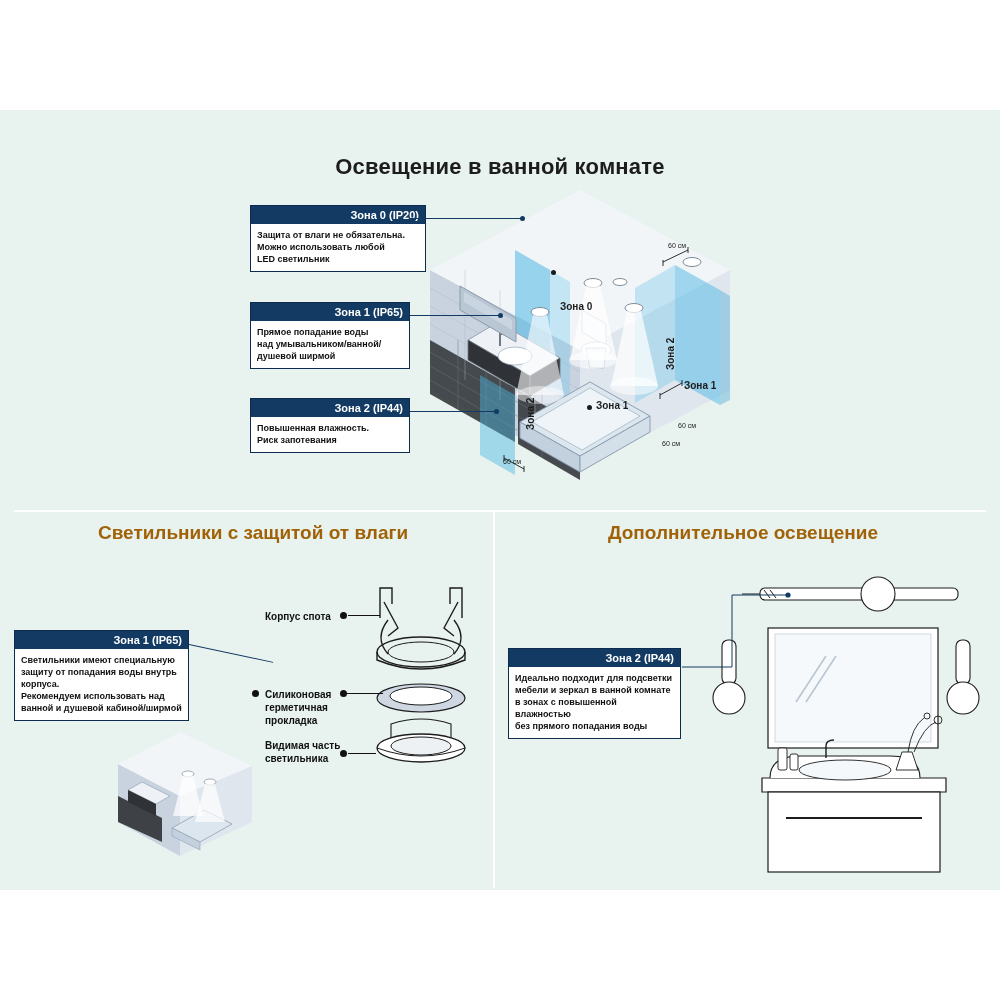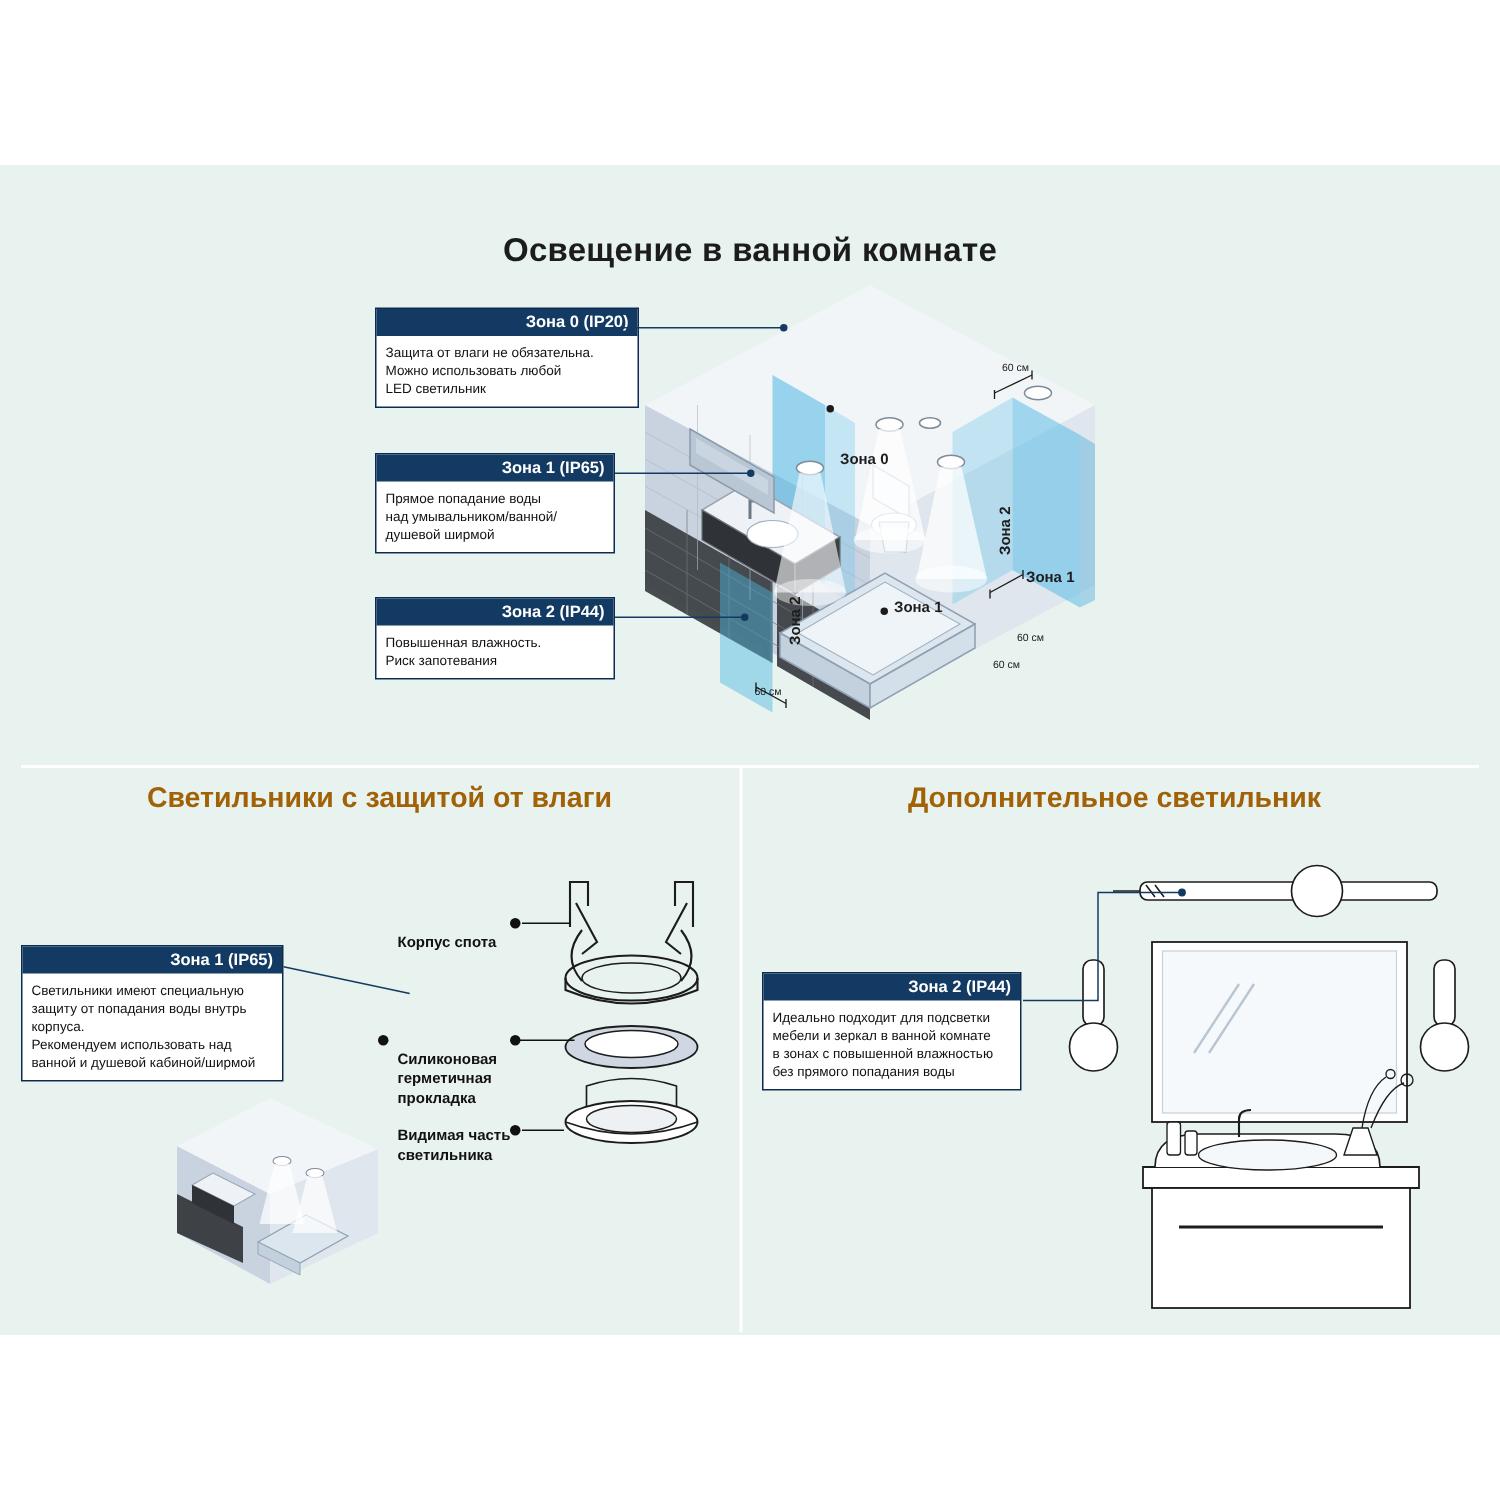--- a/index.html
+++ b/index.html
@@ -49,35 +49,35 @@
     color:#ffffff;
     font-size:11px;font-weight:bold;
     padding:3px 6px 3px 0;
     text-align:right;
   }
   .callout .cb{
     color:#111111;
     font-size:9px;
     line-height:12px;
     padding:5px 6px 6px 6px;
-    font-weight:normal;
+    font-weight:bold;
   }
 
   .leader{position:absolute;background:#123a63;height:1px;}
   .leader-dot{position:absolute;width:5px;height:5px;border-radius:50%;background:#123a63;}
 
   
   .room{position:absolute;}
   .lbl{position:absolute;font-size:10px;font-weight:bold;color:#1c1c1c;white-space:nowrap;}
   .lbl-sm{position:absolute;font-size:7px;color:#1c1c1c;white-space:nowrap;}
   .lbl-rot{transform:rotate(-90deg);transform-origin:left top;}
   .dot{position:absolute;width:5px;height:5px;border-radius:50%;background:#1c1c1c;}
 
   
-  .sp-lbl{position:absolute;font-size:10px;font-weight:bold;color:#111;line-height:13px;margin-top:12px;}
+  .sp-lbl{position:absolute;font-size:10px;font-weight:bold;color:#111;line-height:13px;}
   .sp-dot{position:absolute;width:7px;height:7px;border-radius:50%;background:#111;}
   .sp-line{position:absolute;height:1px;background:#111;}
 </style>
 </head>
 <body>
 
 <div class="infographic">
 
   <div class="top-title">Освещение в ванной комнате</div>
 
@@ -221,21 +221,21 @@
     <div class="cb" style="white-space:pre-line;">Повышенная влажность.
 Риск запотевания</div>
   </div>
   <div class="leader" style="left:410px;top:301px;width:86px;"></div>
   <div class="leader-dot" style="left:494px;top:299px;"></div>
 
   <div class="h-divider"></div>
   <div class="v-divider"></div>
 
   <div class="sec-title" id="sec-title-left">Светильники с защитой от влаги</div>
-  <div class="sec-title" id="sec-title-right">Дополнительное светильник</div>
+  <div class="sec-title" id="sec-title-right">Дополнительное освещение</div>
 
   <svg style="position:absolute;left:350px;top:470px;" width="160" height="200" viewBox="0 0 160 200">
 
     <path d="M30 38 l0 -30 l12 0 l0 16" stroke="#1c1c1c" stroke-width="1.4" fill="none"></path>
     <path d="M112 38 l0 -30 l-12 0 l0 16" stroke="#1c1c1c" stroke-width="1.4" fill="none"></path>
     <path d="M34 22 l14 26 l-10 8" stroke="#1c1c1c" stroke-width="1.4" fill="none"></path>
     <path d="M108 22 l-14 26 l10 8" stroke="#1c1c1c" stroke-width="1.4" fill="none"></path>
     <path d="M38 40 q-14 18 0 34" stroke="#1c1c1c" stroke-width="1.4" fill="none"></path>
     <path d="M104 40 q14 18 0 34" stroke="#1c1c1c" stroke-width="1.4" fill="none"></path>
     <ellipse cx="71" cy="72" rx="44" ry="15" fill="none" stroke="#1c1c1c" stroke-width="1.4"></ellipse>

